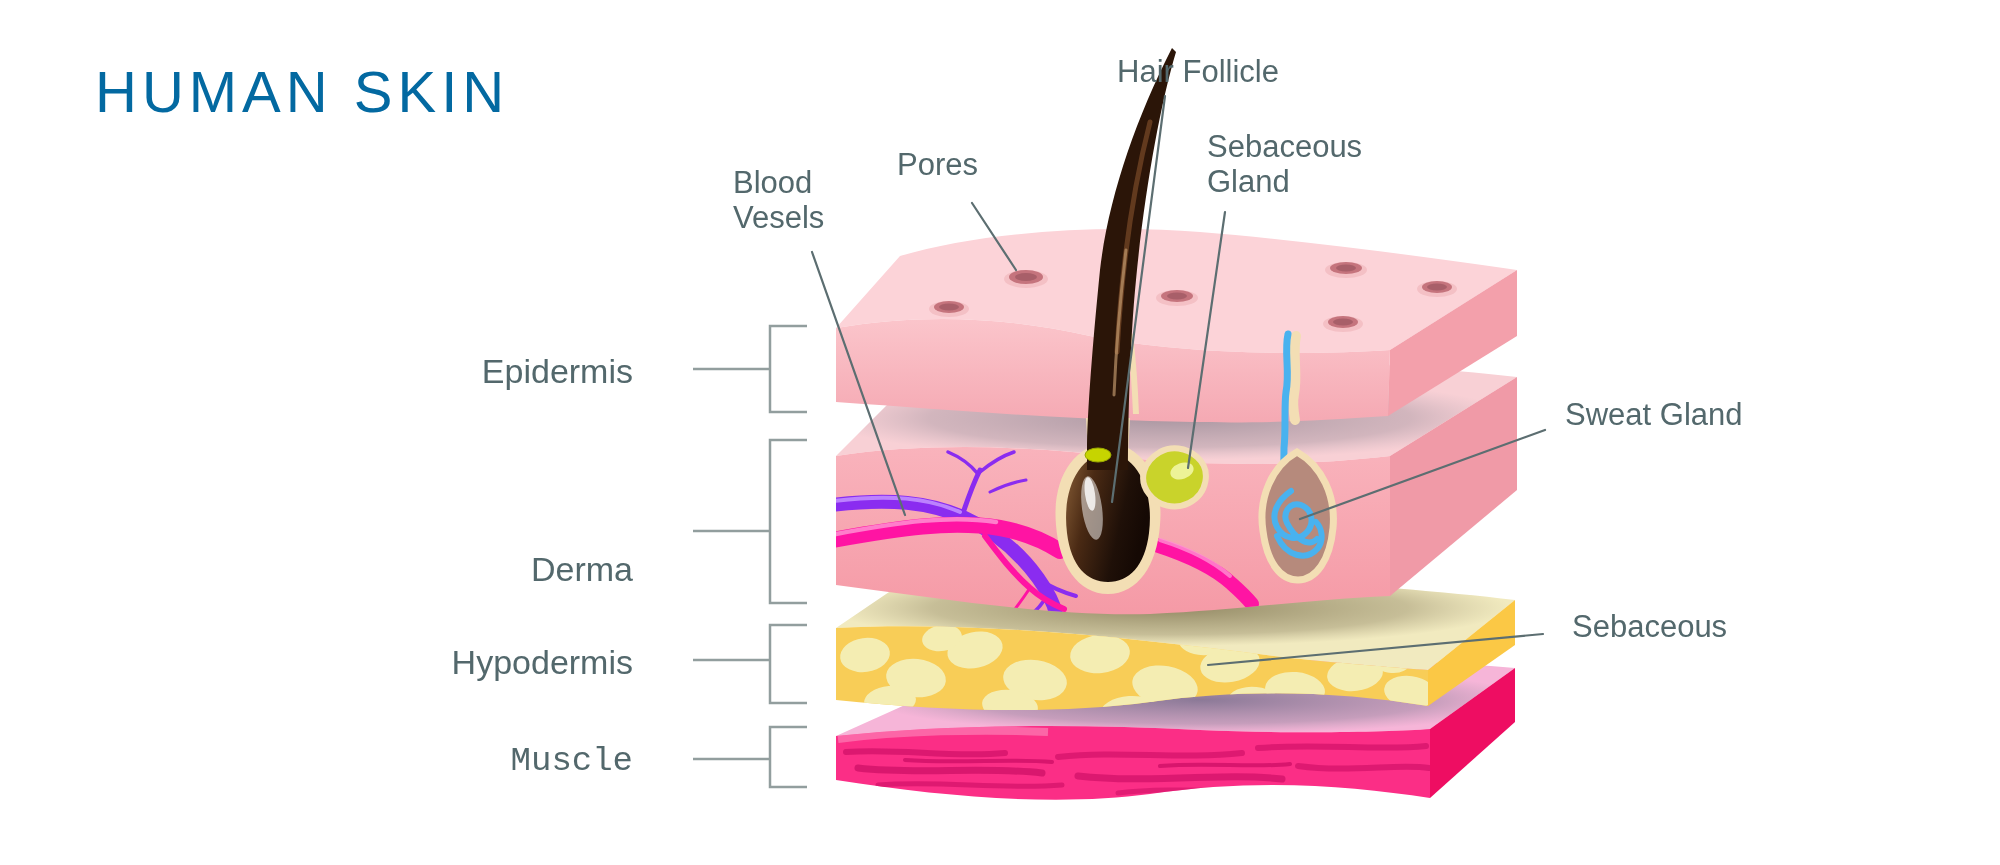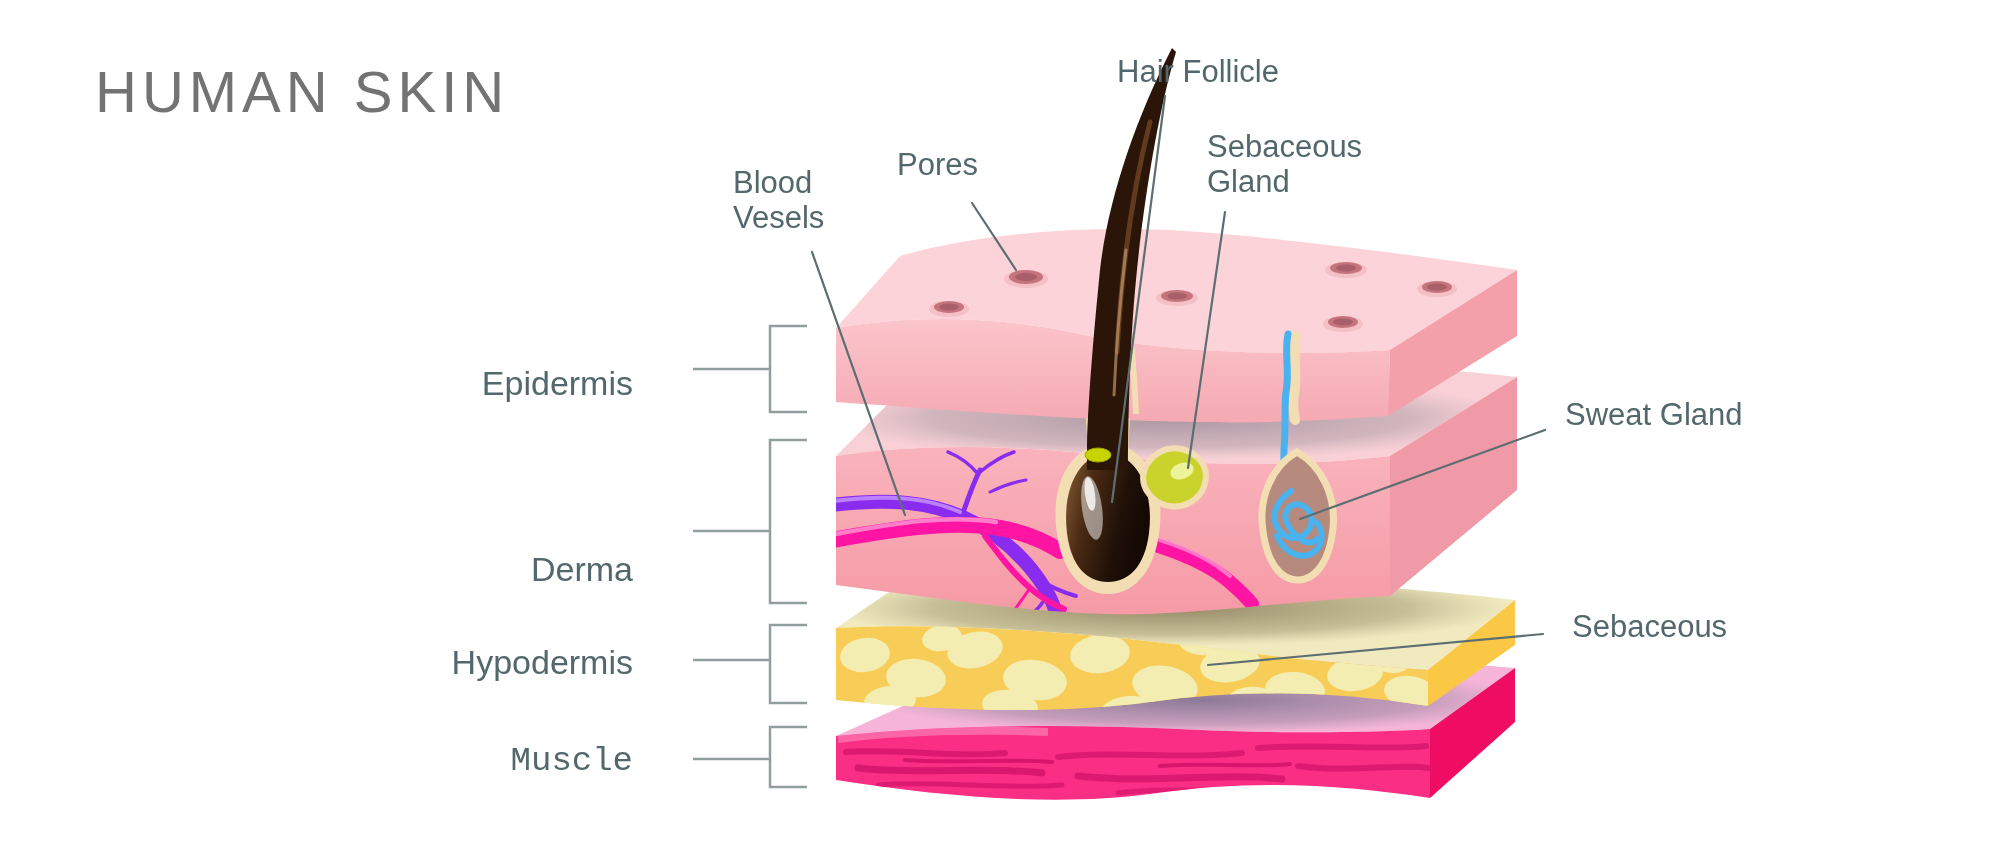--- a/index.html
+++ b/index.html
@@ -2,21 +2,21 @@
 <html><head>
 <meta charset="utf-8">
 <style>
   html,body { margin:0; padding:0; background:#ffffff; }
   .stage {
     position:relative; width:2000px; height:865px; background:#ffffff;
     font-family:"Liberation Sans", sans-serif; overflow:hidden;
   }
   .stage svg { position:absolute; left:0; top:0; }
   .label { position:absolute; color:#53686c; line-height:1.12; white-space:nowrap; }
-  .title { position:absolute; left:95px; top:58px; color:#737373; }
+  .title { position:absolute; left:95px; top:58px; color:#0369a1; }
   .title .t1 { font-size:58px; letter-spacing:5px; font-weight:500; }
   .title .t2 { font-size:49px; letter-spacing:4px; font-weight:400; margin-top:6px; }
   .layer-label { font-size:34px; text-align:right; right:1367px; }
   .feature-label { font-size:31px; }
   .two-line span { display:block; }
 </style>
 </head>
 <body>
 
 <div class="stage">
@@ -250,21 +250,21 @@
       <path d="M807,727 L770,727 L770,787 L807,787"></path>
       <path d="M693,759 L770,759"></path>
     </g>
   </g>
 </svg>
 
   <div class="title">
     <div class="t1">HUMAN SKIN</div>
   </div>
 
-  <div class="label layer-label" style="top:364px;">Epidermis</div>
+  <div class="label layer-label" style="top:352px;">Epidermis</div>
   <div class="label layer-label" style="top:514px;margin-top:36px;">Derma</div>
   <div class="label layer-label" style="top:643px;">Hypodermis</div>
   <div class="label layer-label" style="top:742px;font-family:Liberation Mono, monospace;">Muscle</div>
 
   <div class="label feature-label two-line" style="left:733px; top:166px;">
     <span>Blood</span>
     <span>Vesels</span>
   </div>
   <div class="label feature-label" style="left:897px; top:148px;">Pores</div>
   <div class="label feature-label" style="left:1117px; top:55px;">Hair Follicle</div>

